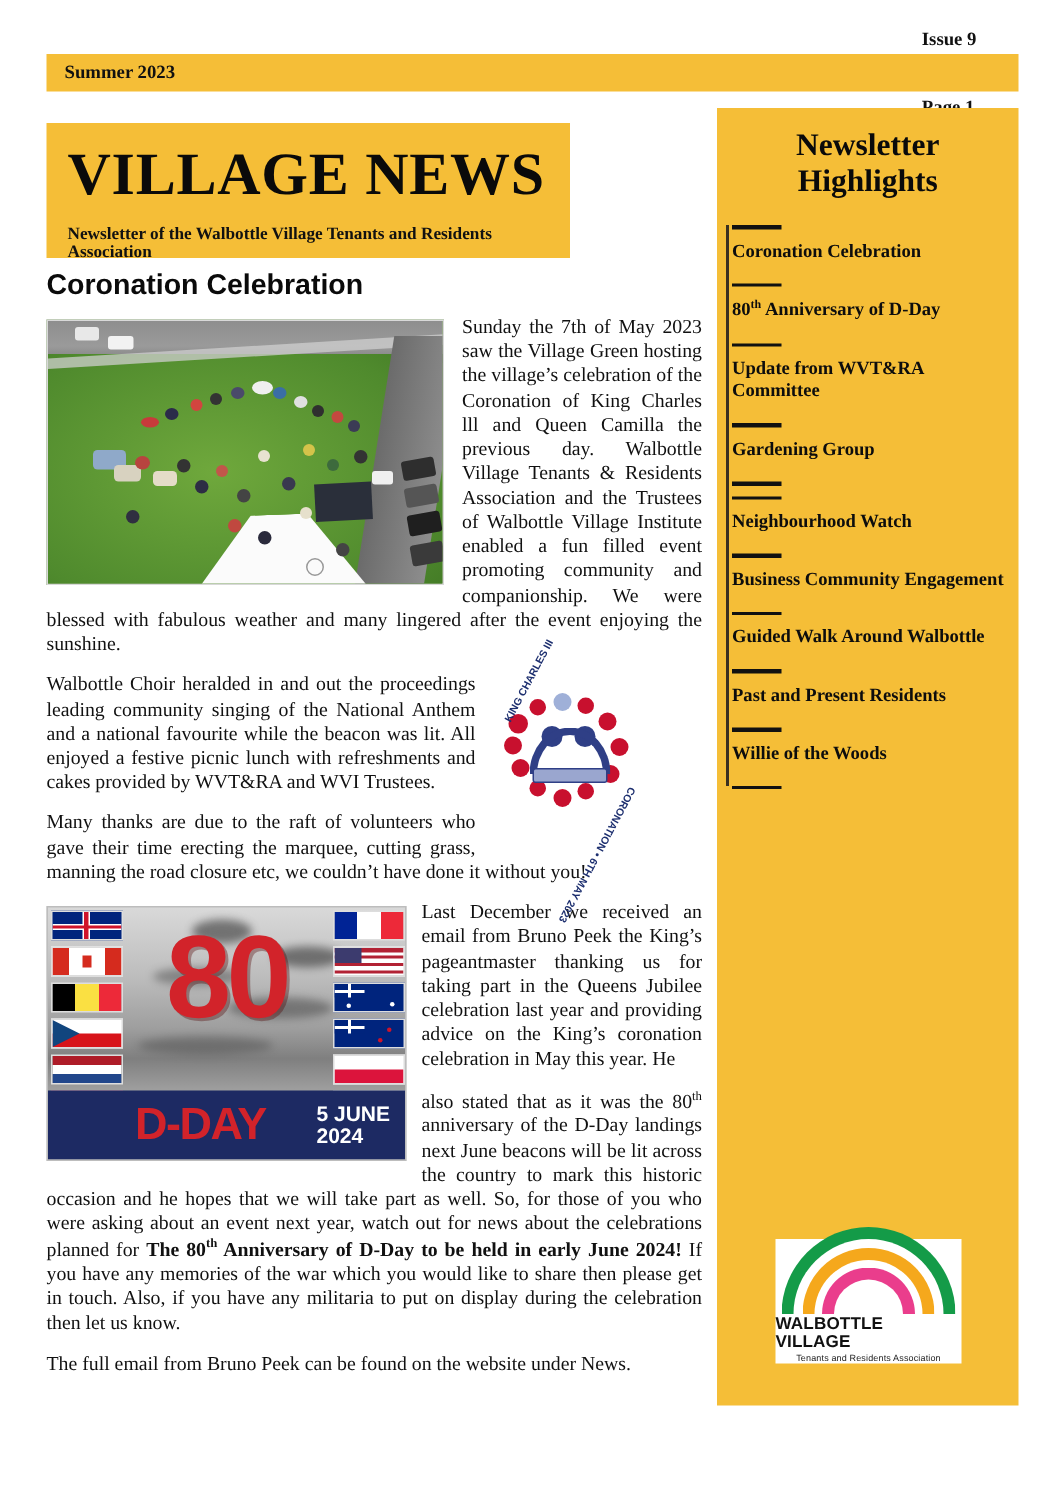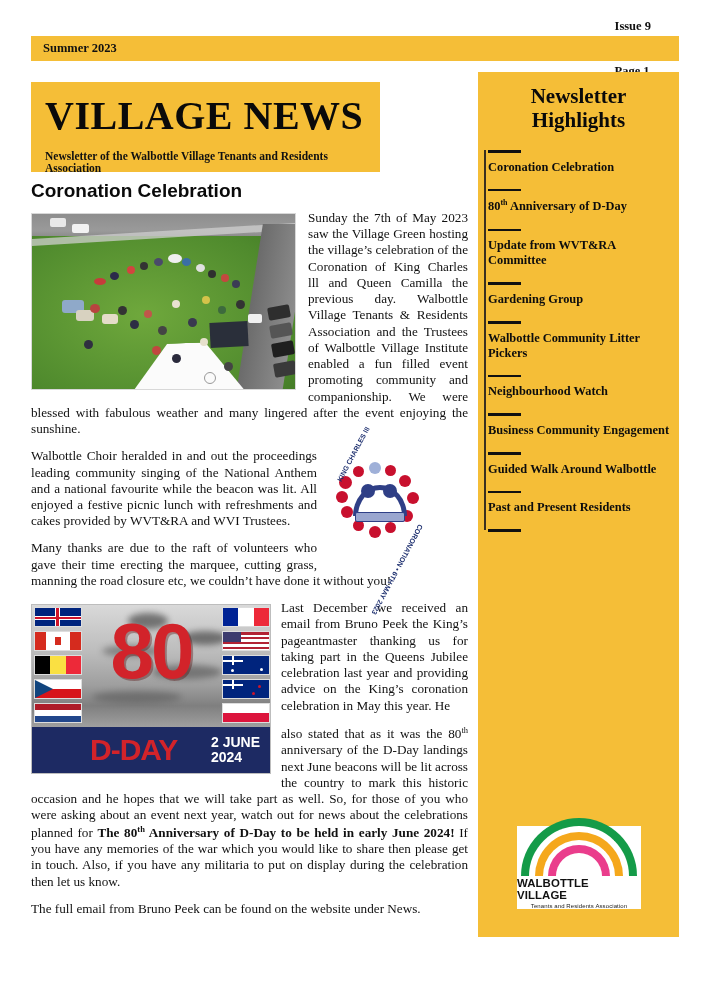--- a/index.html
+++ b/index.html
@@ -214,37 +214,40 @@
       <li class="hl-item">
         <div class="rule"></div>
         <div class="txt">Update from WVT&amp;RA Committee</div>
       </li>
       <li class="hl-item">
         <div class="rule"></div>
         <div class="txt">Gardening Group</div>
       </li>
       <li class="hl-item">
         <div class="rule"></div>
-        <div class="txt">Walbottle Community Litter Pickers</div>
       </li>
       <li class="hl-item">
         <div class="rule"></div>
         <div class="txt">Neighbourhood Watch</div>
       </li>
       <li class="hl-item">
         <div class="rule"></div>
         <div class="txt">Business Community Engagement</div>
       </li>
       <li class="hl-item">
         <div class="rule"></div>
         <div class="txt">Guided Walk Around Walbottle</div>
       </li>
       <li class="hl-item">
         <div class="rule"></div>
         <div class="txt">Past and Present Residents</div>
+      </li>
+      <li class="hl-item">
+        <div class="rule"></div>
+        <div class="txt">Willie of the Woods</div>
       </li>
       <li class="hl-tail">
         <div class="rule"></div>
       </li>
     </ul>
 
     <div class="logo-box">
       <div class="rainbow">
         <i class="rb1"></i>
           <i class="rb2"></i>
@@ -426,21 +429,21 @@
           <div style="position:absolute;left:0;top:0;width:33.3%;height:100%;background:#008751;"></div>
           <div style="position:absolute;left:33.3%;top:0;width:33.3%;height:100%;background:#fff;"></div>
           <div style="position:absolute;left:66.6%;top:0;width:33.4%;height:100%;background:#008751;"></div>
           <div style="position:absolute;left:19px;top:4px;width:9px;height:10px;background:#1f7a3c;border-radius:2px;"></div>
         </div>
       </div>
 
       <div class="dd-band">
         <div class="dd-dday">D-DAY</div>
         <div class="dd-date">
-          <div>2 JUNE</div>
+          <div>5 JUNE</div>
           <div>2024</div>
         </div>
       </div>
     </div>
 
     <p class="body">Last December we received an email from Bruno Peek the King’s pageantmaster thanking us for taking part in the Queens Jubilee celebration last year and providing advice on the King’s coronation celebration in May this year.  He</p>
     <p class="body"><span>also stated that as it was  the 80</span><sup>th</sup><span> anniversary of the D-Day landings next June beacons will be lit across the country to mark this historic occasion and he hopes that we will take part as well. So, for those of you who were asking about an event next year, watch out for news about the celebrations planned  for </span><span class="b"><span>The 80</span><sup>th</sup><span> Anniversary of D-Day to be held in early June 2024!</span></span><span>  If you have any memories of the war which you would like to share then please get in touch. Also, if you have any militaria to put on display during the celebration then let us know.</span></p>
     <p class="body">The full email from Bruno Peek can be found on the website under News.</p>
   </div>
 

